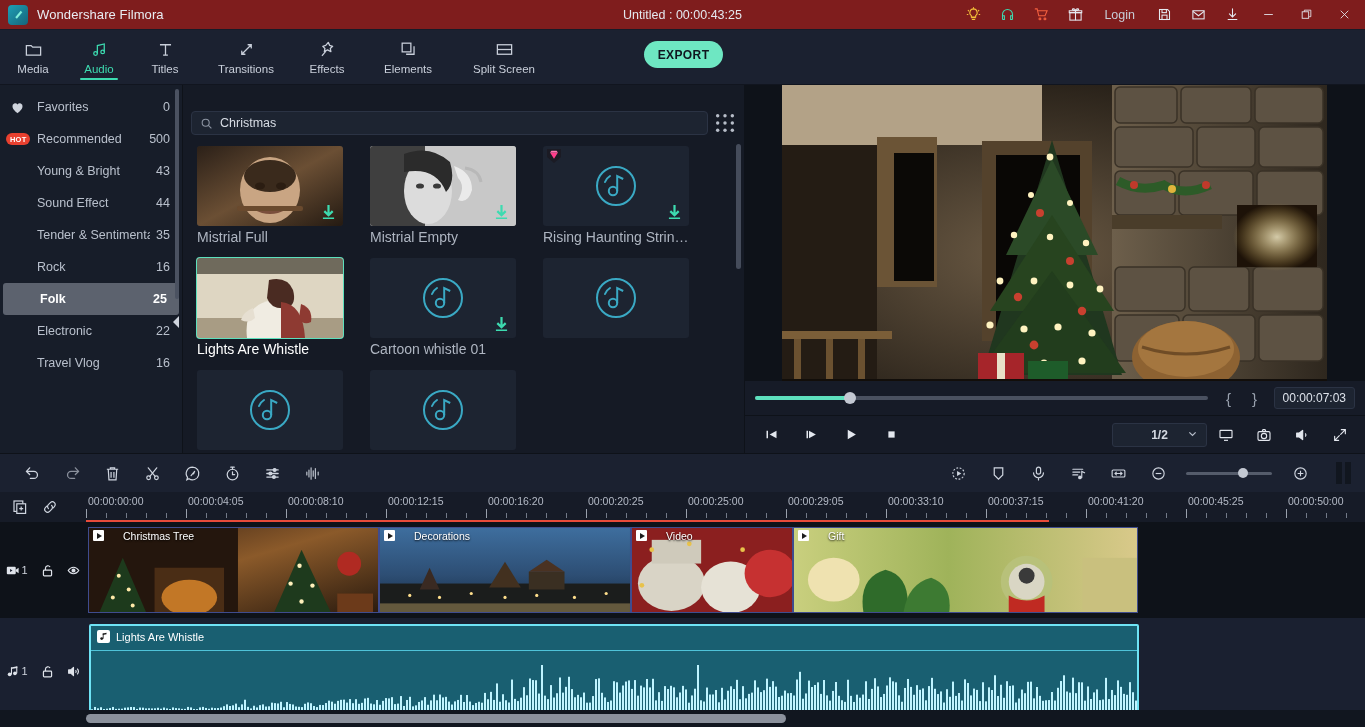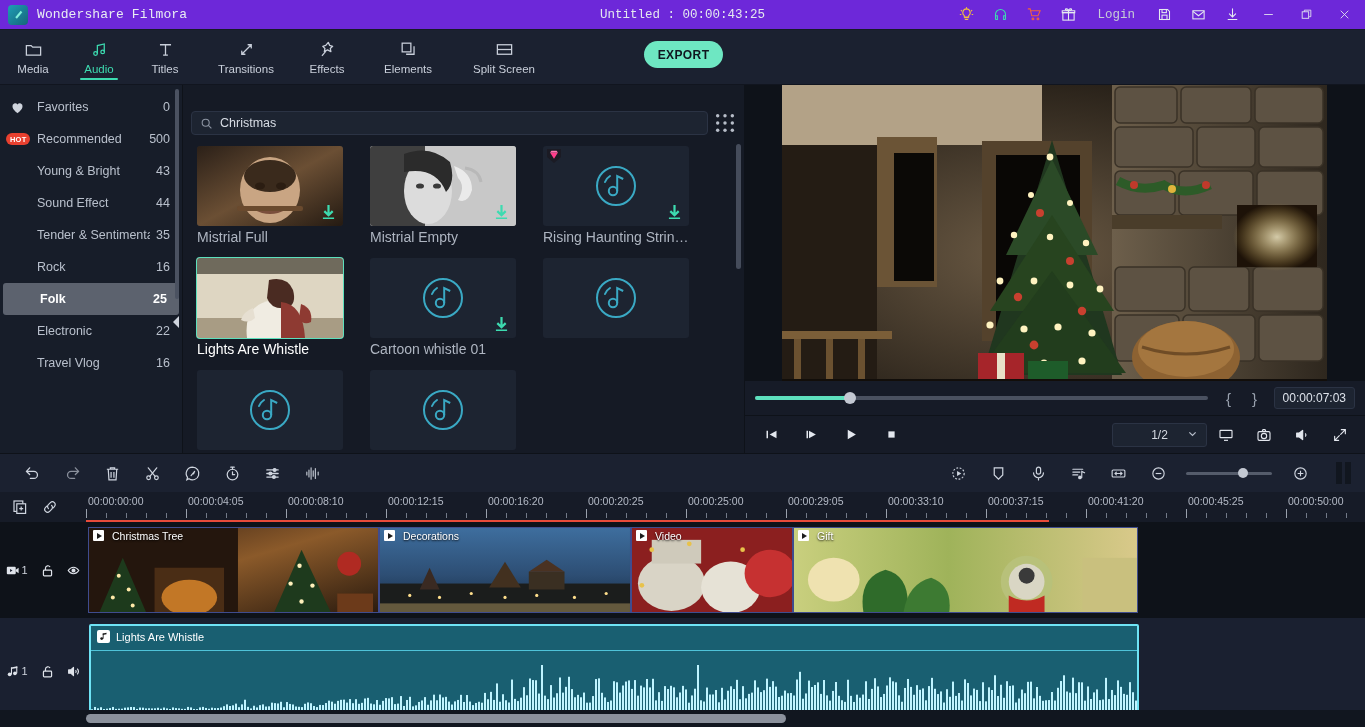--- a/index.html
+++ b/index.html
@@ -7,22 +7,22 @@
     width:1365px; height:727px; overflow:hidden;
     background:#1a2030;
     font-family:"Liberation Sans", sans-serif;
     color:#d5dae3;
     -webkit-font-smoothing:antialiased;
   }
   .app { position:relative; width:1365px; height:727px; display:flex; flex-direction:column; }
 
   
   .titlebar{
-    height:30px; background:#6d28d9; display:flex; align-items:center;
-    flex:0 0 30px; border-bottom:1px solid #161b28; position:relative;font-family:Liberation Mono, monospace;
+    height:30px; background:#7f1d1d; display:flex; align-items:center;
+    flex:0 0 30px; border-bottom:1px solid #161b28; position:relative;
   }
   .logo{
     width:20px; height:20px; margin-left:8px; border-radius:4px;
     background:linear-gradient(135deg,#1d9fb5,#16647a);
     display:flex; align-items:center; justify-content:center;
   }
   .logo svg{width:13px;height:13px;}
   .app-title{ margin-left:9px; font-size:13px; color:#e9edf3; letter-spacing:.1px; }
   .menu{ display:flex; margin-left:48px; gap:2px; }
   .menu-item{ font-size:12.5px; color:#c3c9d4; padding:4px 11px; border-radius:3px; cursor:default;}
@@ -129,21 +129,21 @@
   .pvimg{ position:absolute; left:37px; top:0; width:545px; height:307px; overflow:hidden; }
   .seekrow{ height:34px; display:flex; align-items:center; padding:0 10px; gap:0; }
   .track{ flex:1; height:4px; background:#4a5160; border-radius:2px; position:relative; margin-right:8px;}
   .track .fill{ position:absolute; left:0; top:0; height:4px; width:21%; background:#5de0bd; border-radius:2px;}
   .track .knob{ position:absolute; left:21%; top:-4px; width:12px; height:12px; border-radius:50%; background:#c3c8d2; transform:translateX(-50%);}
   .brace{ width:26px; text-align:center; font-size:15px; color:#99a1ae; cursor:pointer; }
   .tc{
     background:#1d2431; border:1px solid #2b3344; border-radius:3px; font-size:12px; color:#dde2ea;
     padding:3px 8px; margin-left:6px;
   }
-  .ctrlrow{ height:38px; display:flex; align-items:center; border-top:1px solid #0e1219; padding:0 6px; }
+  .ctrlrow{ height:38px; display:flex; align-items:center; border-top:1px solid #0e1219; padding:0 6px;font-weight:bold; }
   .pbtn{ width:40px; height:38px; display:flex; align-items:center; justify-content:center; cursor:pointer;}
   .pbtn svg{ width:15px; height:15px; }
   .speedsel{
     margin-left:auto; width:95px; height:24px; background:#1d2431; border:1px solid #2b3344;
     border-radius:3px; display:flex; align-items:center; justify-content:center; gap:22px;
     font-size:12px; color:#d4d9e1; cursor:pointer; position:relative;
   }
   .speedsel .cv{ position:absolute; right:8px; }
   .rbtn{ width:38px; height:38px; display:flex; align-items:center; justify-content:center; cursor:pointer; }
   .rbtn svg{ width:16px; height:16px;}
@@ -180,21 +180,21 @@
   .thead svg{ width:13px; height:13px; cursor:pointer;}
   .tbody{ flex:1; position:relative; }
 
   .vtrack{ top:0; height:96px; background:#0e1219; }
   .atrack{ top:96px; height:106px; background:#1a2030; }
 
   .clip{
     position:absolute; top:5px; height:86px; border:1px solid #3f4c8e; overflow:hidden;
   }
   .clip .chead{
-    position:absolute; left:0; top:0; right:0; height:15px; display:flex; align-items:center; gap:8px;
+    position:absolute; left:0; top:0; right:0; height:15px; display:flex; align-items:center; gap:19px;
     padding-left:4px; z-index:3;
   }
   .clip .playico{ width:11px; height:11px; background:#fff; border-radius:1px; display:flex;align-items:center;justify-content:center;}
   .clip .playico i{ width:0;height:0;border-left:5px solid #1c1c1c;border-top:3px solid transparent;border-bottom:3px solid transparent; margin-left:1px;}
   .clip .cname{ font-size:10.5px; color:#fff; text-shadow:0 1px 2px rgba(0,0,0,.9); white-space:nowrap;}
   .clip .cimg{ position:absolute; inset:0; }
 
   .aclip{
     position:absolute; left:3px; top:6px; height:88px; right:0; width:1050px;
     background:#195f71; border:2px solid #6fe3f5; border-radius:2px; overflow:hidden;

